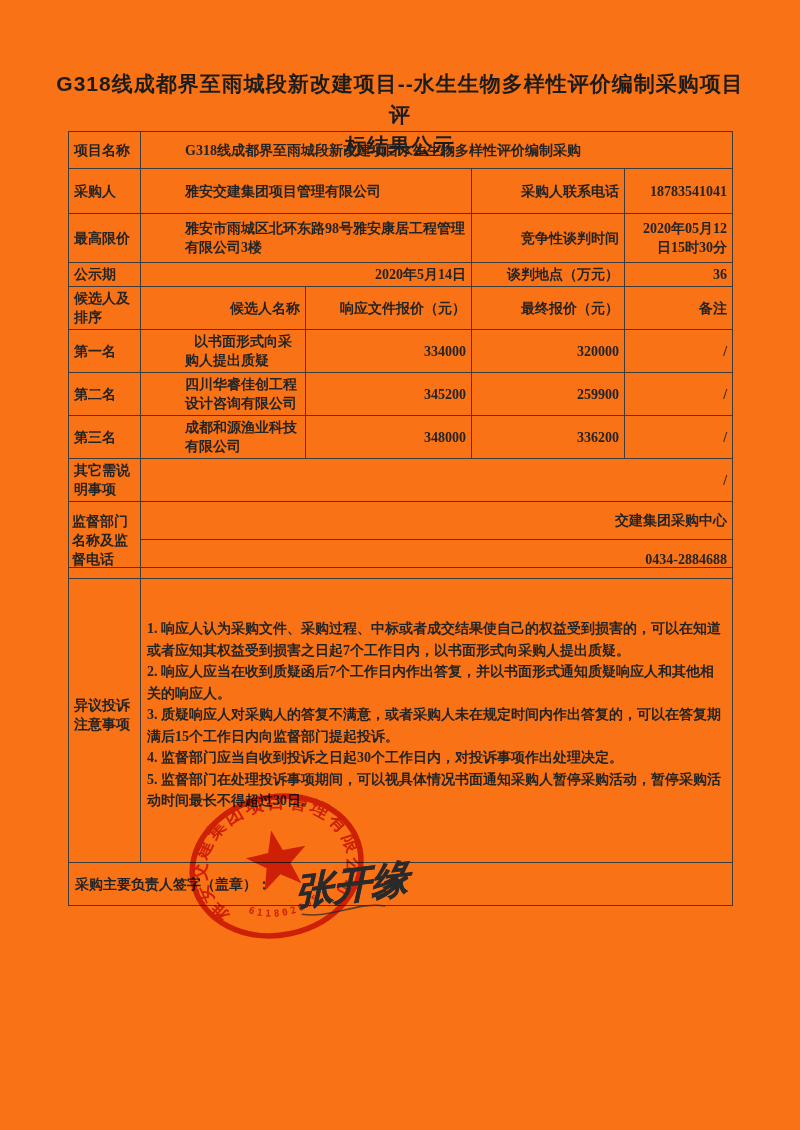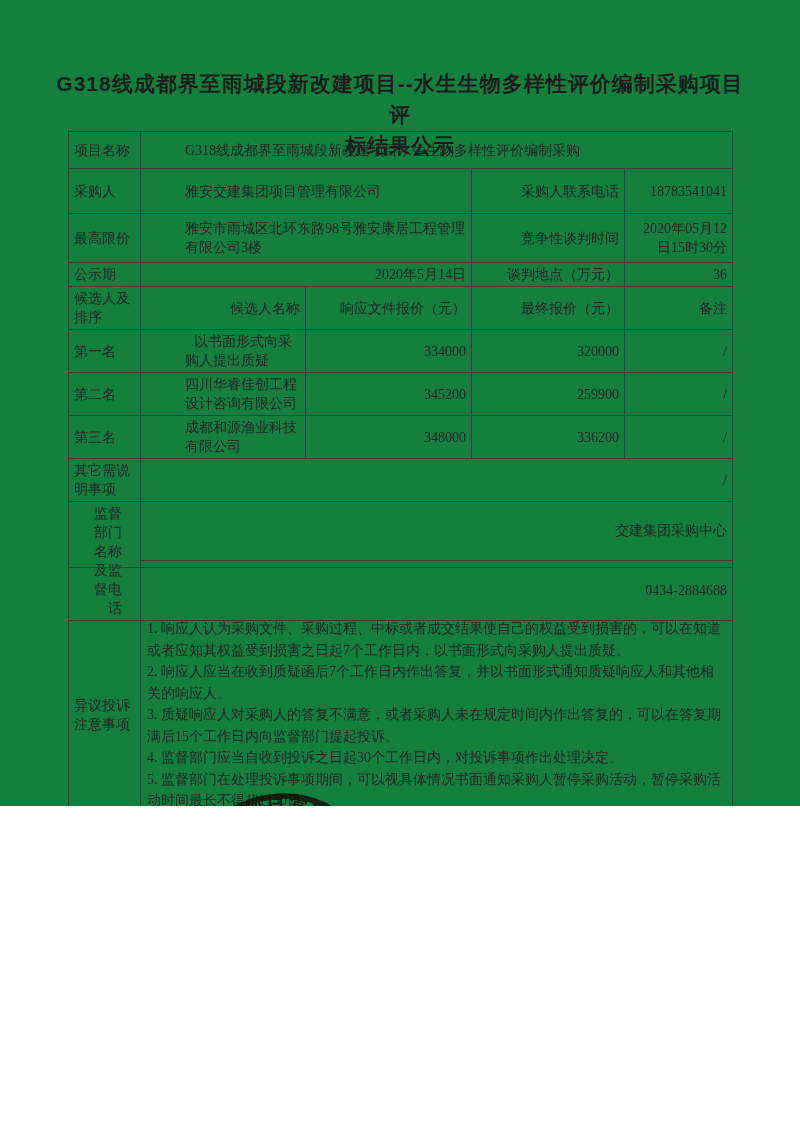--- a/index.html
+++ b/index.html
@@ -1,35 +1,35 @@
 <!DOCTYPE html>
 <html><head>
 <meta charset="utf-8">
 <style>
   html,body{margin:0;padding:0;background:#ffffff;}
   .doc{
-    position:relative; width:800px; height:806px; background:#15803d;
+    position:relative; width:800px; height:1130px; background:#f97316;
     font-family:"Liberation Serif","DejaVu Serif",serif;
     color:#222; overflow:hidden;
   }
   .title{
     position:absolute; top:68px; left:56px; width:688px;
     text-align:center; font-family:"Liberation Sans","DejaVu Sans",sans-serif;
     font-weight:700; font-size:21px; line-height:31px; letter-spacing:1px; color:#1c1c1c;
   }
   table{border-collapse:collapse; table-layout:fixed;}
   #tableA{position:absolute; left:68px; top:131px; width:664px;}
   #tableB{position:absolute; left:68px; top:567px; width:664px;}
   td{
     border:1px solid #3c3c3c; font-size:14px; line-height:19px;
     padding:2px 5px; vertical-align:middle; color:#242424;
-    overflow:hidden; word-break:break-all;
+    overflow:hidden; word-break:break-all;font-weight:bold;
   }
   td.lbl{text-align:left; padding:2px 3px 2px 5px;}
-  td.lbl.ctr{text-align:right; padding:2px 18px;}
+  td.lbl.ctr{text-align:left; padding:2px 3px;}
   td.ctr{text-align:right;}
   td.val{text-align:left;padding-left:44px;}
   .complaint-cell{padding:6px 8px 6px 6px;}
   .complaint-cell p{margin:0; line-height:21.5px; font-size:14px;}
   .sig-row-cell{padding-left:6px; font-size:14px;}
   .stamp{
     position:absolute; left:182px; top:788px; width:190px; height:160px;
     mix-blend-mode:multiply; opacity:0.9; transform:rotate(-12deg);
     pointer-events:none;
   }

